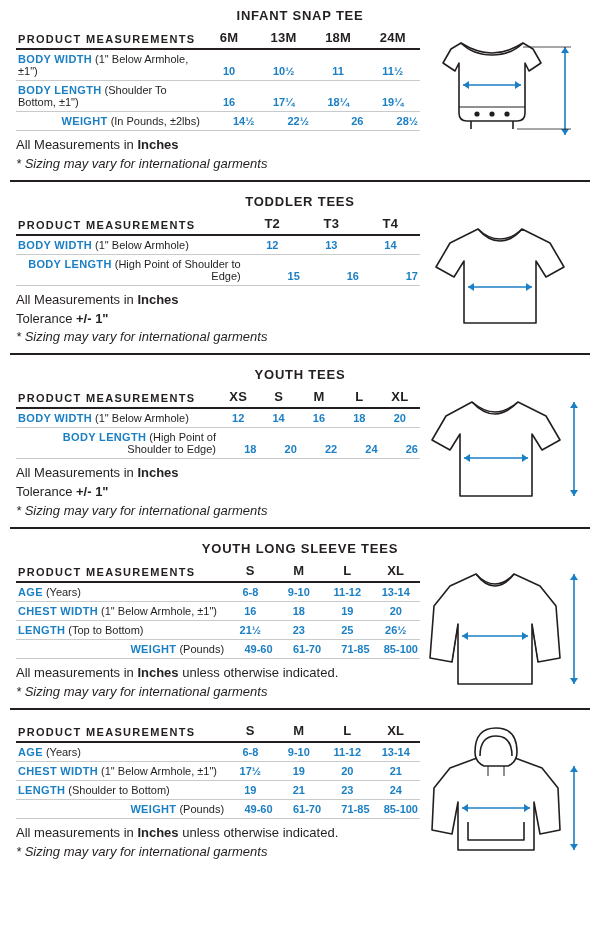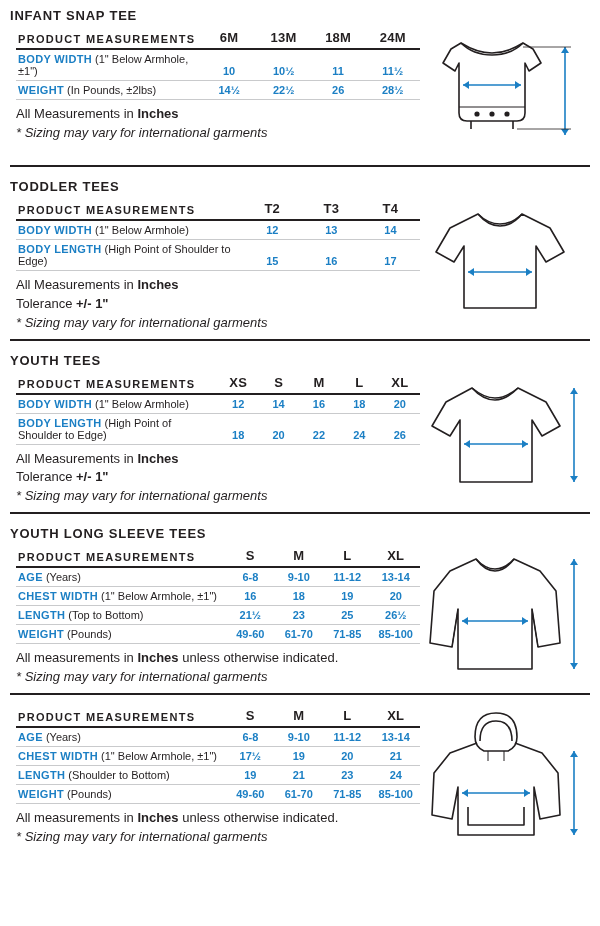--- a/index.html
+++ b/index.html
@@ -22,20 +22,21 @@
     padding: 0 10px;
   }
   .section {
     position: relative;
     border-top: 2px solid #231f20;
     padding-top: 10px;
   }
   .section.first { border-top: none; padding-top: 6px; }
 
   .sect-title {
+    text-align: center;
     font-weight: bold;
     font-size: 13px;
     letter-spacing: 0.06em;
     color: #231f20;
     margin: 2px 0 4px 0;
   }
   .sect-body {
     display: flex;
     flex-direction: row;
     align-items: flex-start;
@@ -71,21 +72,21 @@
   }
   .hdr-row td.sz {
     text-align: center;
     font-size: 13px;
     letter-spacing: 0.02em;
   }
   .row td {
     border-bottom: 1px solid #c9cacc;
     font-size: 11px;
   }
-  .row:last-child td { border-bottom: 1px solid #c9cacc; }
+  .row:last-child td { border-bottom: 1px solid #c9cacc; text-align: right; }
   .lbl {
     color: #1b7fc4;
     font-weight: bold;
     font-size: 11px;
     letter-spacing: 0.03em;
   }
   .val {
     text-align: center;
     color: #1b7fc4;
     font-weight: bold;
@@ -125,20 +126,27 @@
               <td class="sz">13M</td>
               <td class="sz">18M</td>
               <td class="sz">24M</td>
             </tr>
             <tr class="row">
               <td><span class="lbl">BODY WIDTH</span> <span class="sub">(1" Below Armhole, ±1")</span></td>
               <td class="val">10</td>
               <td class="val">10½</td>
               <td class="val">11</td>
               <td class="val">11½</td>
+            </tr>
+            <tr class="row">
+              <td><span class="lbl">BODY LENGTH</span> <span class="sub">(Shoulder To Bottom, ±1")</span></td>
+              <td class="val">16</td>
+              <td class="val">17¼</td>
+              <td class="val">18¼</td>
+              <td class="val">19¼</td>
             </tr>
             <tr class="row">
               <td><span class="lbl">WEIGHT</span> <span class="sub">(In Pounds, ±2lbs)</span></td>
               <td class="val">14½</td>
               <td class="val">22½</td>
               <td class="val">26</td>
               <td class="val">28½</td>
             </tr>
           </tbody>
         </table>

